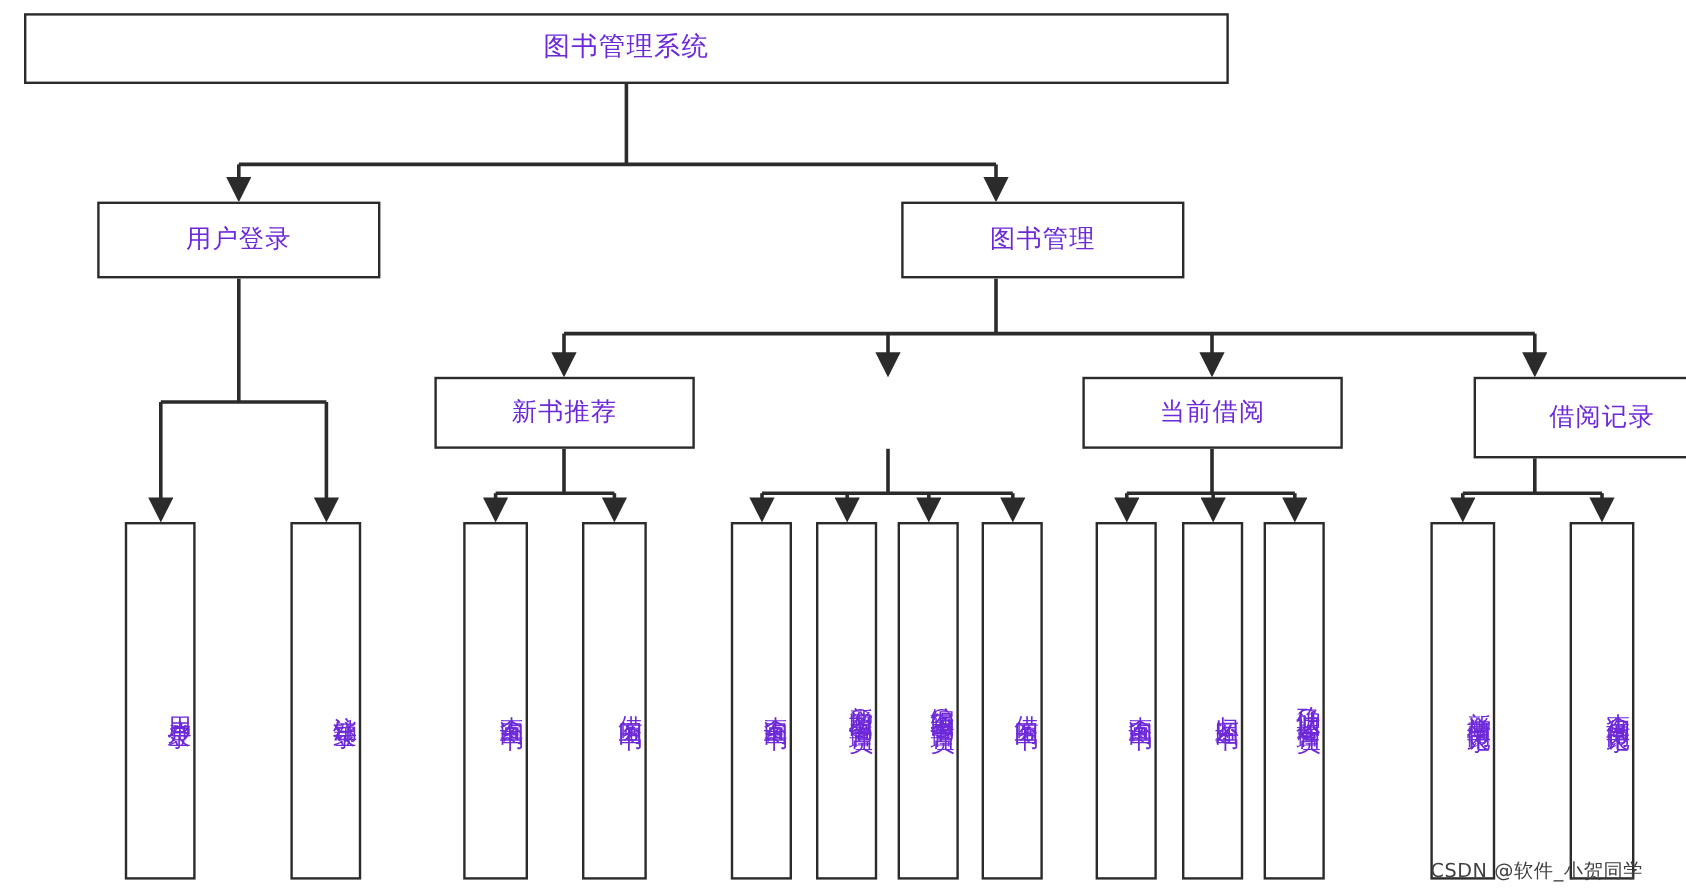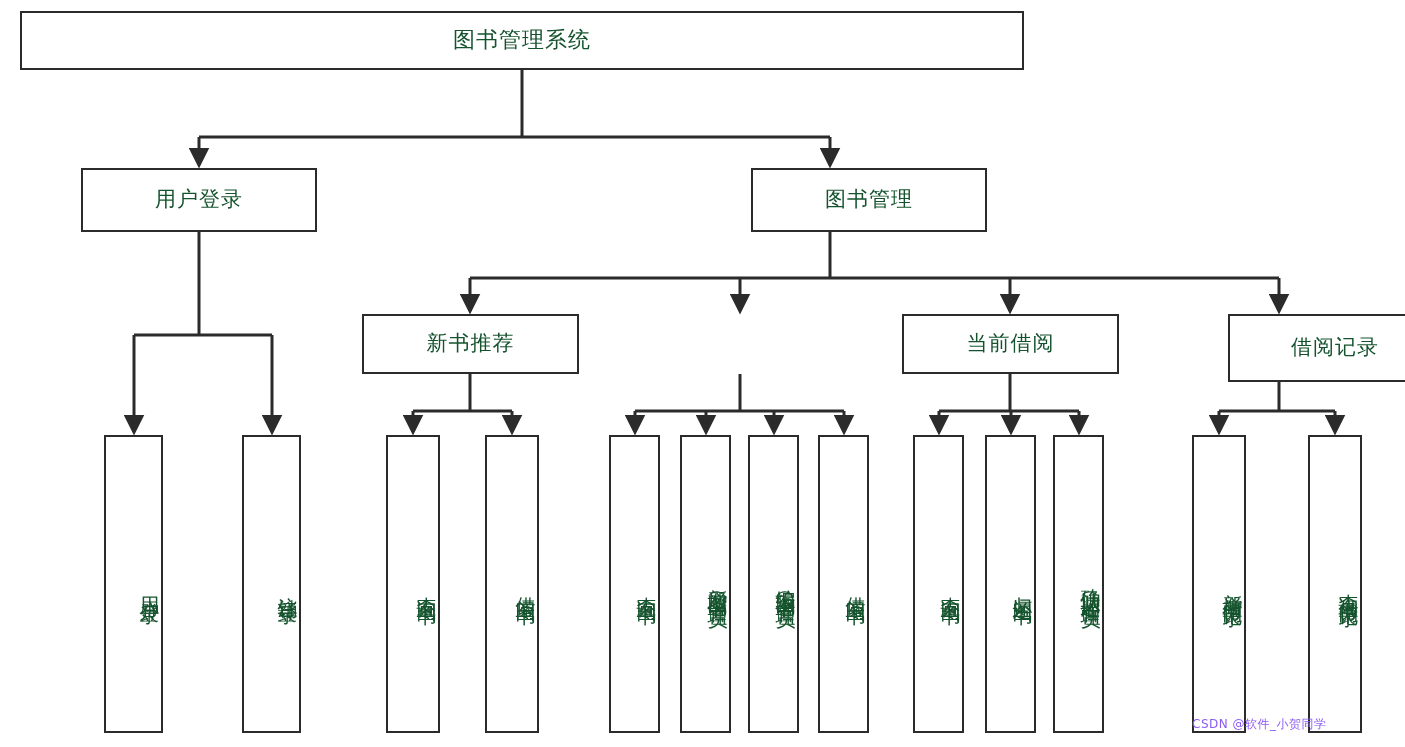--- a/index.html
+++ b/index.html
@@ -25,21 +25,21 @@
     height: 747px;
   }
   .node {
     position: absolute;
     box-sizing: border-box;
     background: #ffffff;
     border: 2px solid #2b2b2b;
     display: flex;
     align-items: center;
     justify-content: center;
-    color: #14532d;
+    color: #6d28d9;
   }
   .node-h {
     font-size: 21px;
     letter-spacing: 1px;
     line-height: 1.1;
   }
   .node-root {
     font-size: 22px;
   }
   .node-v {
@@ -51,22 +51,22 @@
     white-space: nowrap;
     align-items: flex-start;
     justify-content: center;
     padding-top: 6px;
   }
   .node-v.tall {
     padding-top: 4px;
   }
   .watermark {
     position: absolute;
-    font-size: 12px;
-    color: #8b5cf6;
+    font-size: 16px;
+    color: #404040;
     white-space: nowrap;
     letter-spacing: 0.5px;
     pointer-events: none;
   }
 </style>
 </head>
 <body>
 
 <div id="canvas">
 

